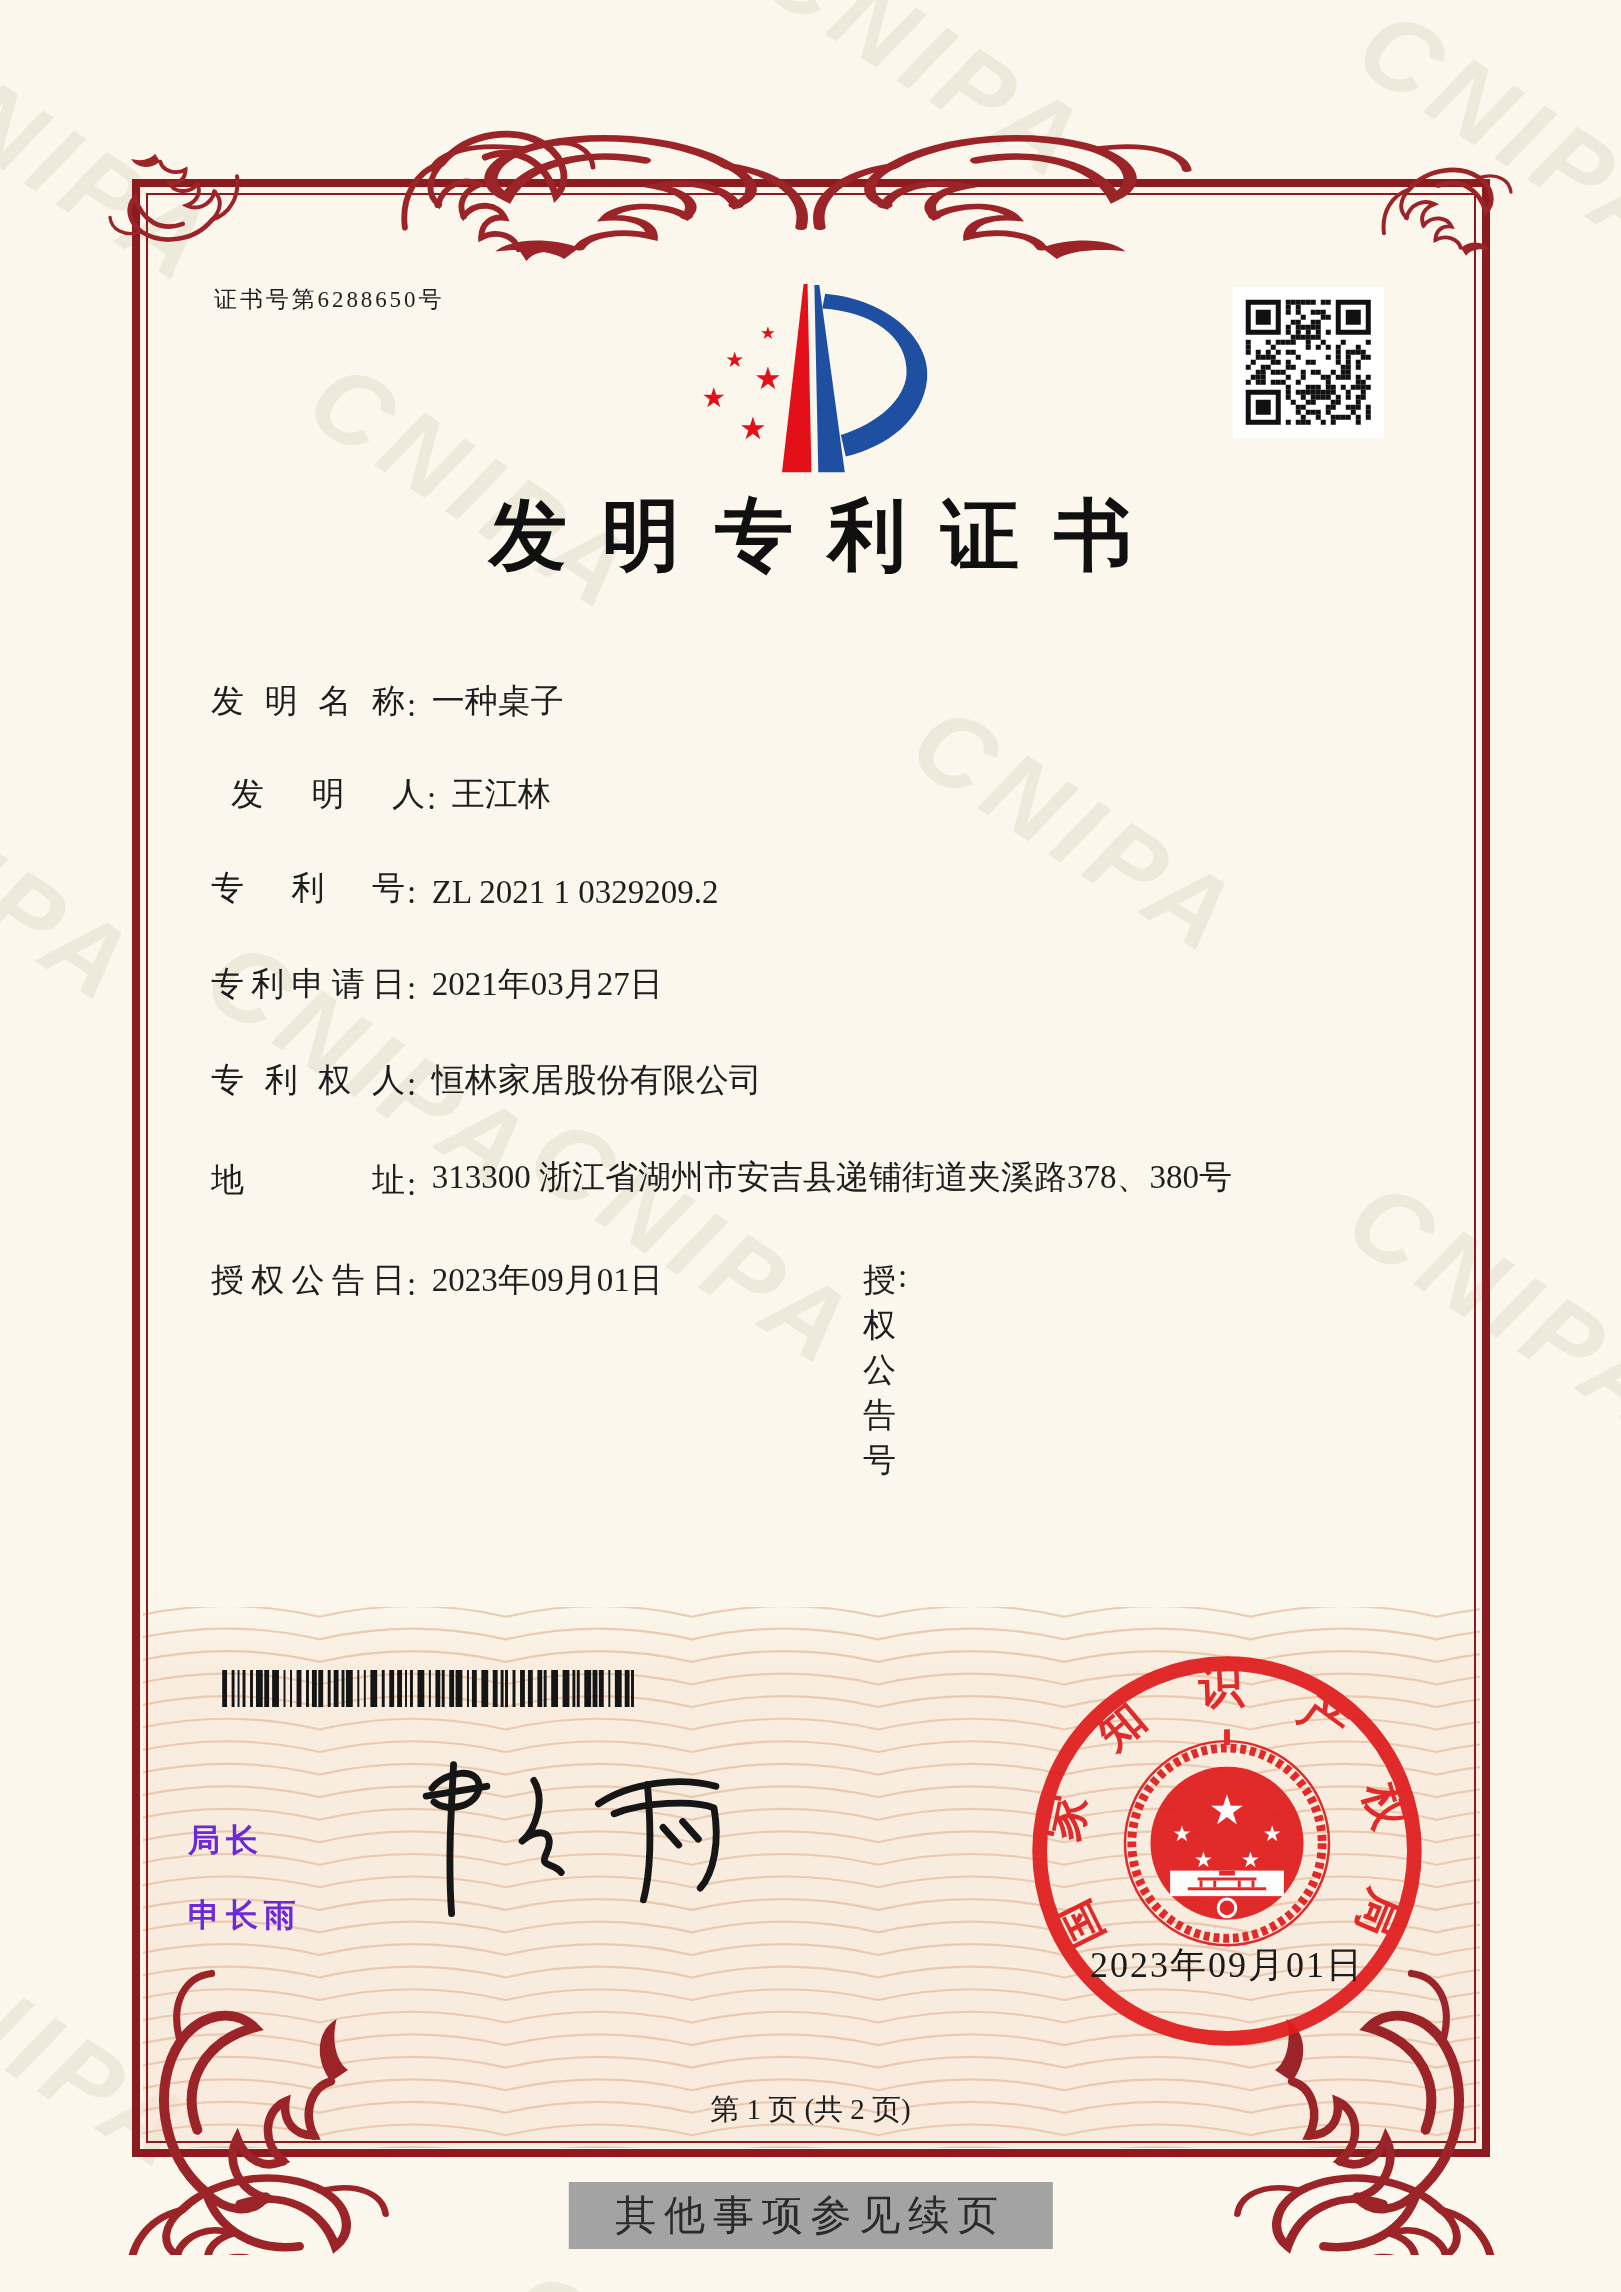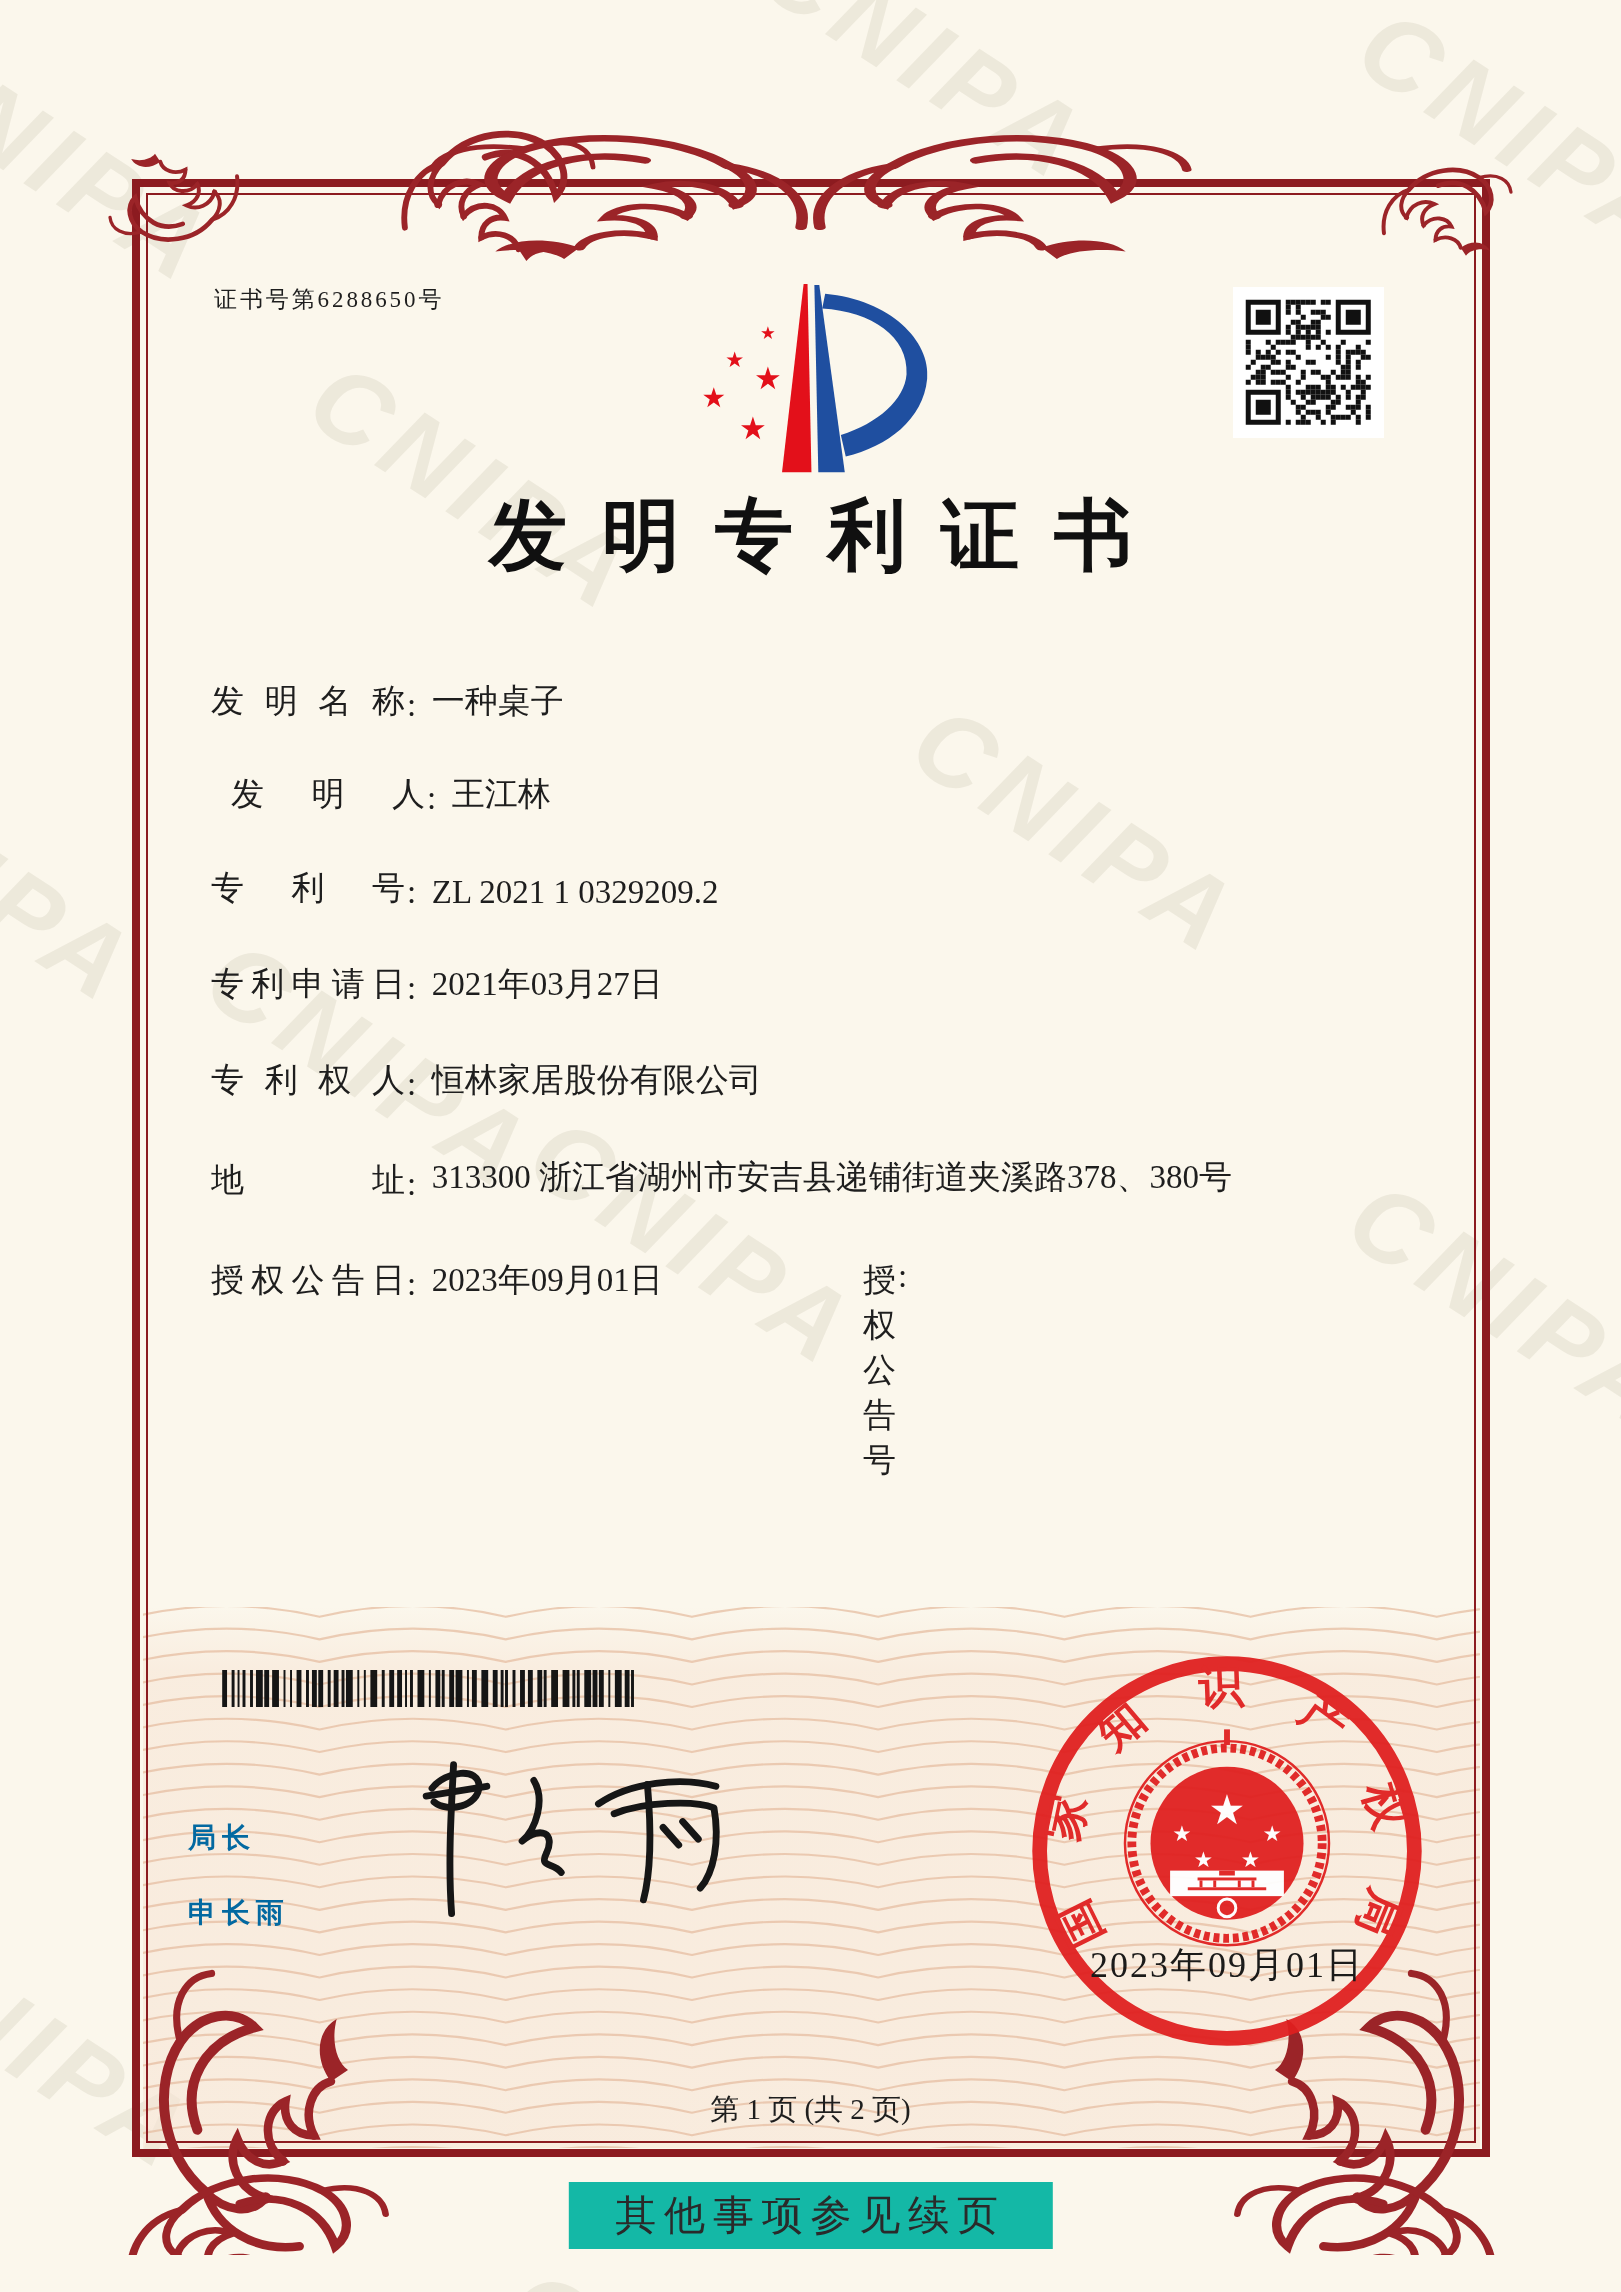--- a/index.html
+++ b/index.html
@@ -45,35 +45,35 @@
   #body-text{
     position:absolute; left:169px; top:1333px; width:1288px; z-index:5;
     font-size:33px; line-height:1.48; text-align:justify; color:#262626;
   }
   #body-text p{margin:0 0 11.8px 0; text-indent:2em;}
   
   #barcode{position:absolute; left:221px; top:1670px; z-index:5;}
   #sig-title,#sig-name{
     position:absolute; left:188px; z-index:5;
     font-family:"Liberation Sans","DejaVu Sans",sans-serif;
-    font-size:28px; font-weight:600; letter-spacing:5.9px; color:#0369a1;
+    font-size:32px; font-weight:600; letter-spacing:5.9px; color:#6d28d9;
   }
   #sig-title{top:1819px;}
   #sig-name{top:1894px;}
   #signature{position:absolute; left:387px; top:1743px; z-index:5;}
   #seal{position:absolute; left:1021px; top:1645px; width:412px; height:412px; z-index:6; opacity:.94;}
   #seal-date{
     position:absolute; left:0; top:296px; width:100%; text-align:center; z-index:7;
     font-size:36px; font-weight:500; letter-spacing:2px; color:#0e0e0e;
     font-family:"Liberation Serif","DejaVu Serif",serif;
   }
   #page-num{position:absolute; left:0; top:2090px; width:100%; text-align:center; font-size:29px; z-index:5;}
   #cont-note{
     position:absolute; left:50%; top:2182px; transform:translateX(-50%); z-index:5;
-    background:#14b8a6; padding:5.9px 47px; font-size:41px; letter-spacing:7.8px; color:#2a2a2a;
+    background:#a3a3a3; padding:5.9px 47px; font-size:41px; letter-spacing:7.8px; color:#2a2a2a;
   }
 </style>
 </head>
 <body>
 
 <div id="page">
 
   <div id="wm-layer">
       <div class="wm" style="left: -69px; top: 9.8px; transform: rotate(33deg);">CNIPA</div>
       <div class="wm" style="left: 804px; top: -93px; transform: rotate(33deg);">CNIPA</div>

